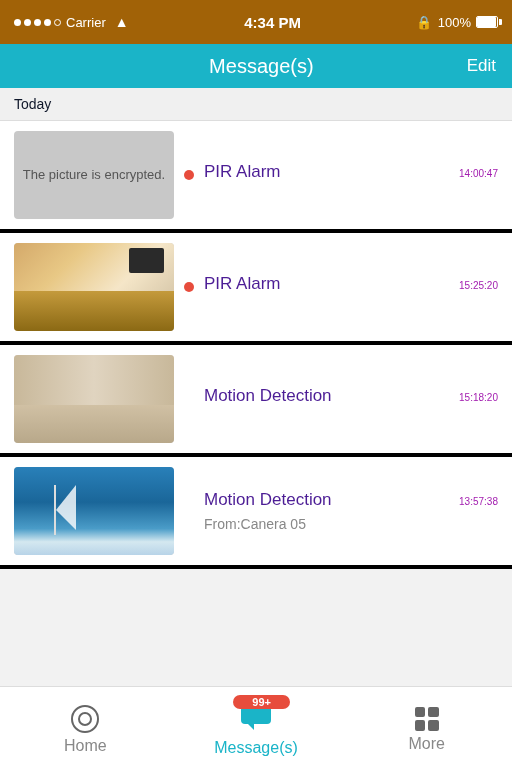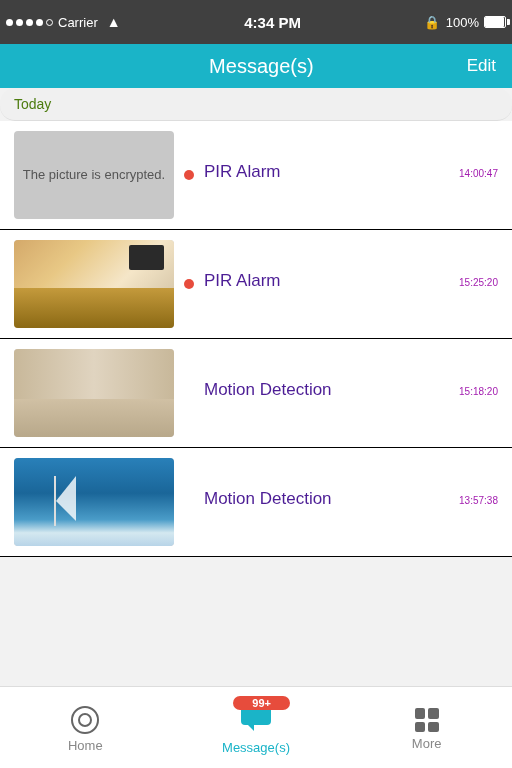--- a/index.html
+++ b/index.html
@@ -8,26 +8,26 @@
       width: 512px;
       height: 768px;
       font-family: -apple-system, 'Helvetica Neue', Arial, sans-serif;
       background: #f2f2f2;
       overflow: hidden;
       position: relative;
     }
 
     
     .status-bar {
-      background: #404040;
+      background: #a16207;
       height: 44px;
       display: flex;
       align-items: center;
       justify-content: space-between;
-      padding: 0 6px;
+      padding: 0 14px;
       color: white;
       font-size: 13px;
     }
     .status-left {
       display: flex;
       align-items: center;
       gap: 5px;
     }
     .signal-dots {
       display: flex; gap: 3px; align-items: center;
@@ -80,35 +80,34 @@
       font-weight: 400;
       cursor: pointer;
     }
     .nav-spacer { width: 40px; }
 
     
     .section-header {
       background: #f0f0f0;
       padding: 8px 14px;
       font-size: 14px;
-      color: #4d7c0f;
+      color: #0f172a;
       border-bottom: 1px solid #ddd;
-      border-radius: 15px;
     }
 
     
     .messages-list {
       background: white;
     }
 
     .message-item {
       display: flex;
       align-items: center;
       padding: 10px 14px;
-      border-bottom: 1px solid #000000;
+      border-bottom: 4px solid #000000;
       background: white;
       min-height: 88px;
     }
 
     .message-thumbnail {
       width: 160px;
       height: 88px;
       flex-shrink: 0;
       border-radius: 4px;
       overflow: hidden;
@@ -240,21 +239,21 @@
       padding-top: 8px;
       padding-bottom: 4px;
     }
 
     .tab-icon {
       font-size: 26px;
       color: #666;
     }
 
     .tab-label {
-      font-size: 13px;
+      font-size: 16px;
       color: #888;
     }
     .tab-label.active { color: #1ab4c8; }
 
     .tab-badge-wrap {
       position: relative;
       display: flex; flex-direction: column; align-items: center;
     }
 
     .tab-badge {
@@ -379,20 +378,21 @@
   <div class="message-item">
     <div class="message-thumbnail">
       <div class="thumb-sailboat"></div>
     </div>
     <div class="read-spacer"></div>
     <div class="message-content">
       <div class="message-top">
         <span class="message-type">Motion Detection</span>
         <span class="message-time">13:57:38</span>
       </div>
+      <div class="message-from">From:Canera 05</div>
     </div>
   </div>
 
 </div>
 
 <div class="empty-space"></div>
 
 <div class="tab-bar">
 
   <div class="tab-item">

